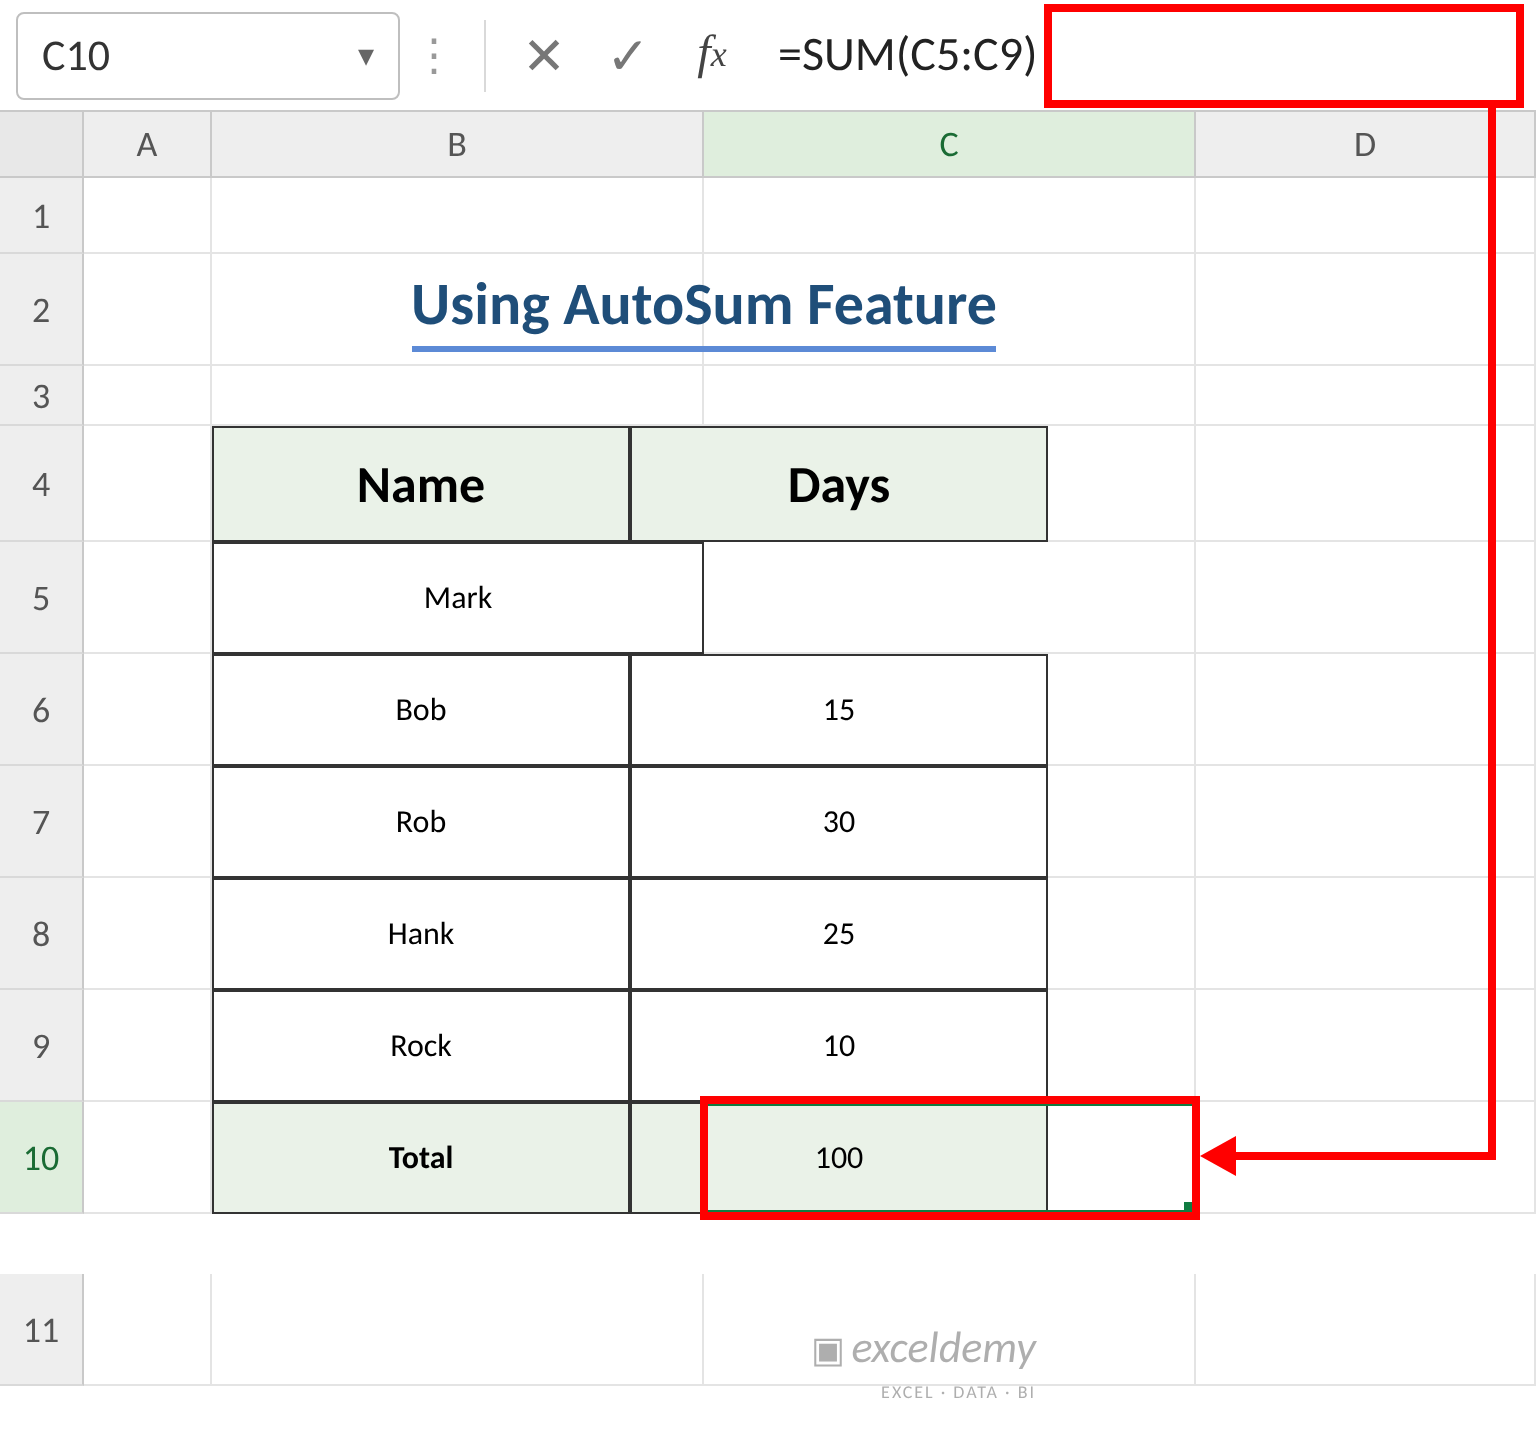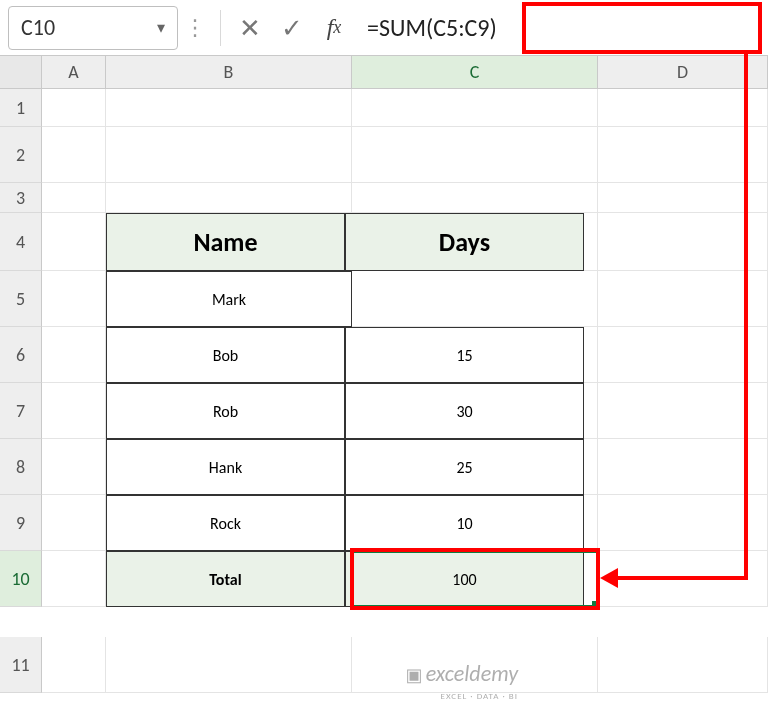--- a/index.html
+++ b/index.html
@@ -14,21 +14,21 @@
 
   
   .formula-bar {
     display: flex;
     align-items: center;
     height: 56px;
     border-bottom: 1px solid #c9c9c9;
     box-sizing: border-box;
   }
   .name-box {
-    width: 170px;
+    width: 192px;
     height: 44px;
     margin: 6px 0 6px 8px;
     border: 1px solid #bfbfbf;
     border-radius: 4px;
     display: flex;
     align-items: center;
     padding: 0 12px;
     font-size: 22px;
     color: #333;
     box-sizing: border-box;
@@ -150,21 +150,21 @@
     color: #1f4e79;
     border-bottom: 3px solid #5c8ad6;
     padding-bottom: 2px;
   }
 
   
   .data-table {
     position: absolute;
     left: 64px;
     top: calc(38px + 56px + 30px);
-    width: 478px;
+    width: 418px;
     text-align: right;
   }
   .dt-row { display: flex; }
   .dt-cell {
     width: 246px;
     box-sizing: border-box;
     border: 1px solid #333;
     display: flex;
     align-items: center;
     justify-content: center;
@@ -330,20 +330,23 @@
         <div class="cell c-C h10"></div>
         <div class="cell c-D h10"></div>
       </div>
     <div class="row">
         <div class="cell c-A h11"></div>
         <div class="cell c-B h11"></div>
         <div class="cell c-C h11"></div>
         <div class="cell c-D h11"></div>
       </div>
 
+    <div class="title-wrap">
+      <span class="title-text">Using AutoSum Feature</span>
+    </div>
 
     <div class="data-table">
       <div class="dt-row">
         <div class="dt-cell dt-head">Name</div>
         <div class="dt-cell dt-head">Days</div>
       </div>
       <div class="dt-row">
         <div class="dt-cell dt-body">Mark</div>
       </div>
       <div class="dt-row">

